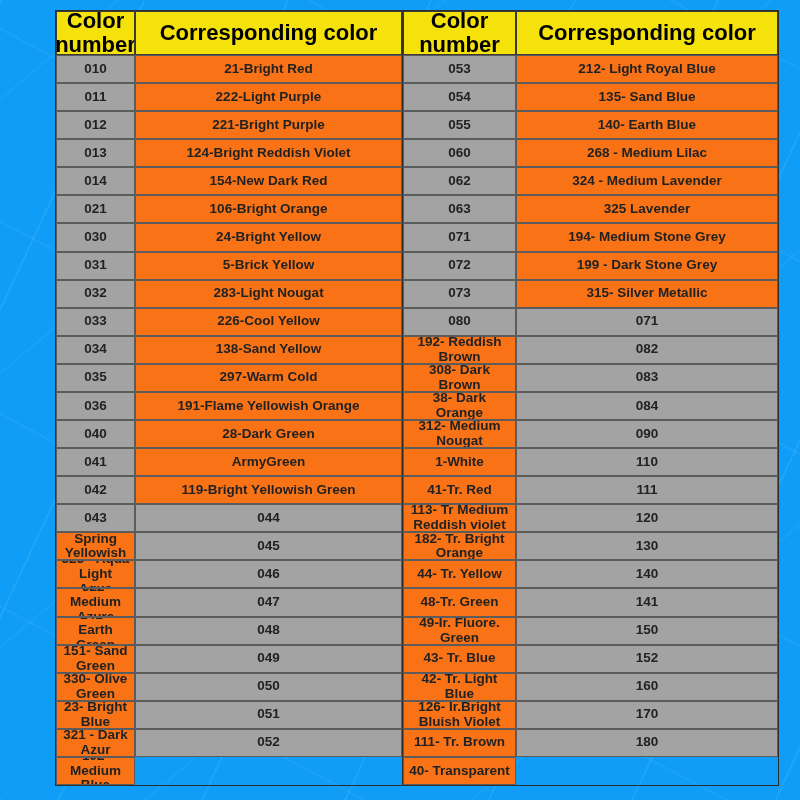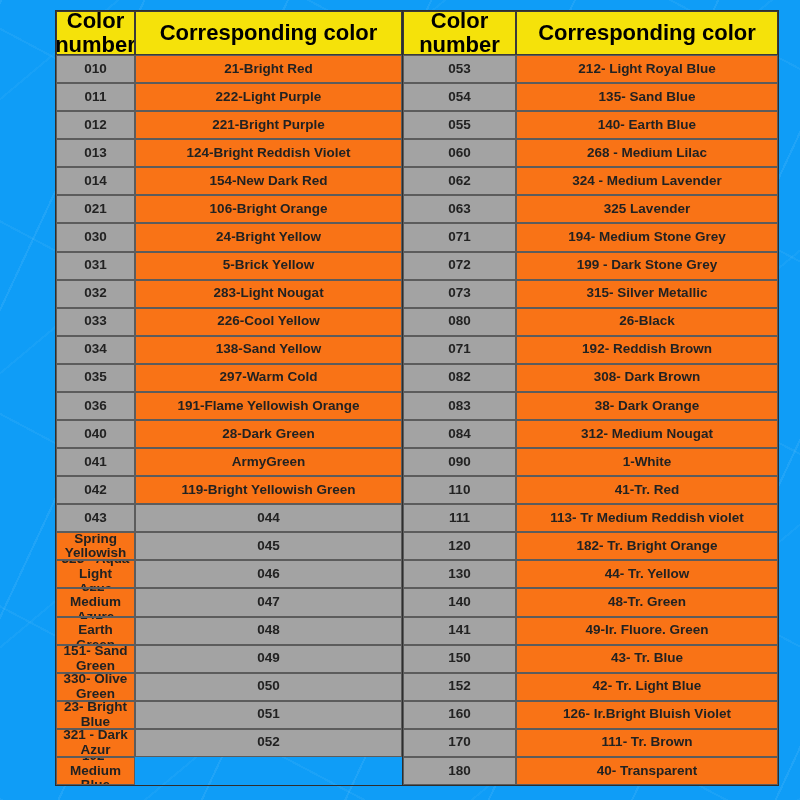--- a/index.html
+++ b/index.html
@@ -140,21 +140,20 @@
       <div class="cell name">324 - Medium Lavender</div>
       <div class="cell num">063</div>
       <div class="cell name">325 Lavender</div>
       <div class="cell num">071</div>
       <div class="cell name">194- Medium Stone Grey</div>
       <div class="cell num">072</div>
       <div class="cell name">199 - Dark Stone Grey</div>
       <div class="cell num">073</div>
       <div class="cell name">315- Silver Metallic</div>
       <div class="cell num">080</div>
-      <div class="cell name">26-Black</div>
       <div class="cell num">071</div>
       <div class="cell name">192- Reddish Brown</div>
       <div class="cell num">082</div>
       <div class="cell name">308- Dark Brown</div>
       <div class="cell num">083</div>
       <div class="cell name">38- Dark Orange</div>
       <div class="cell num">084</div>
       <div class="cell name">312- Medium Nougat</div>
       <div class="cell num">090</div>
       <div class="cell name">1-White</div>

